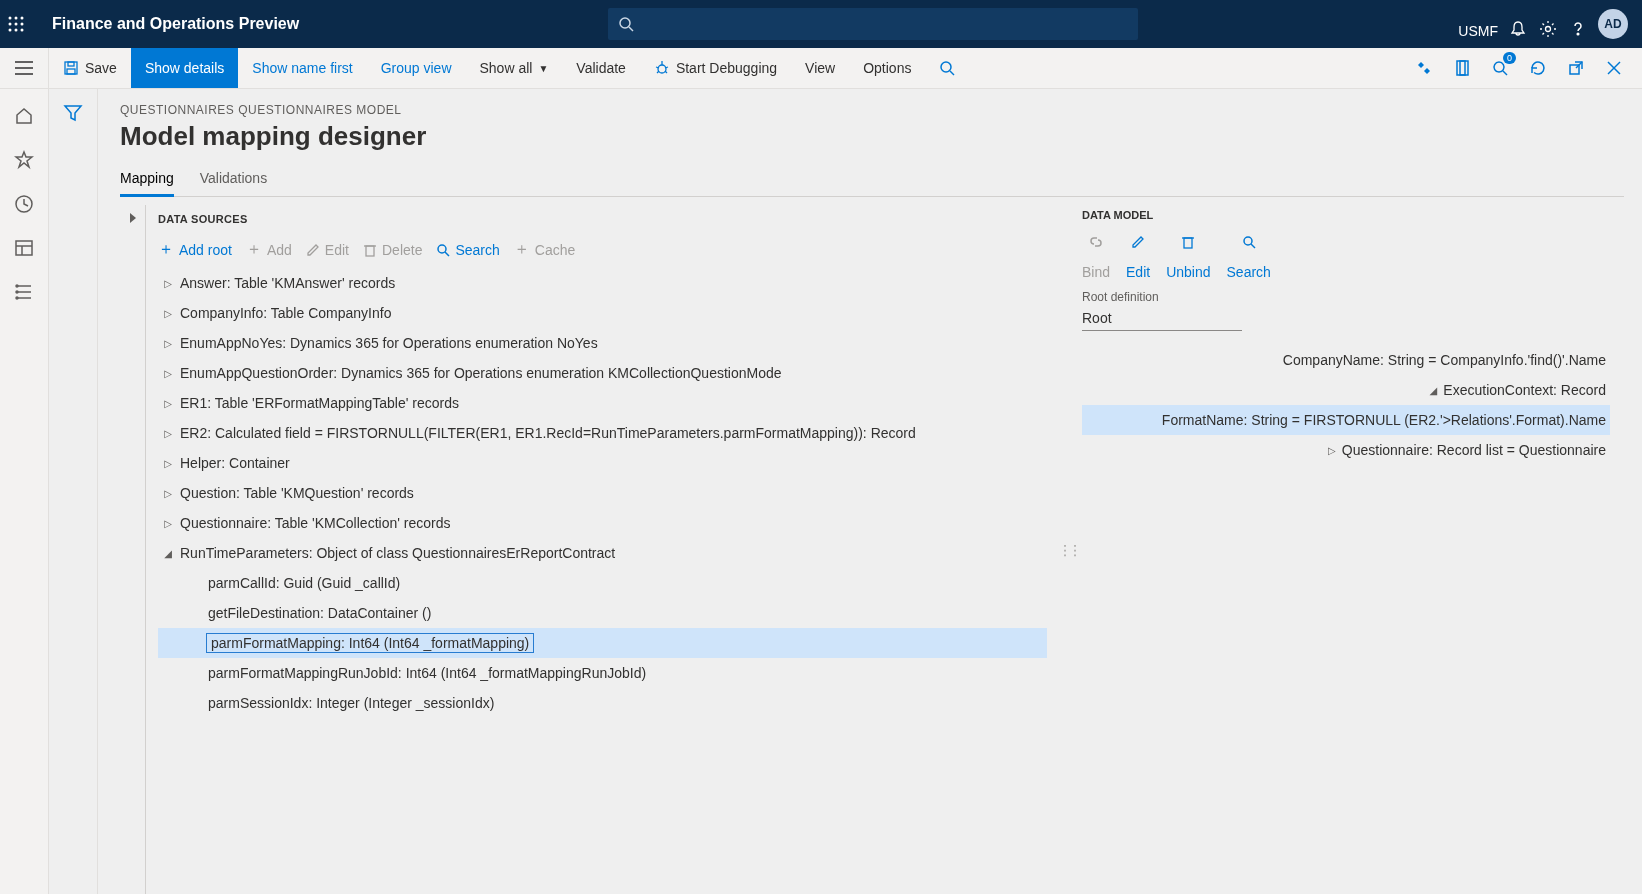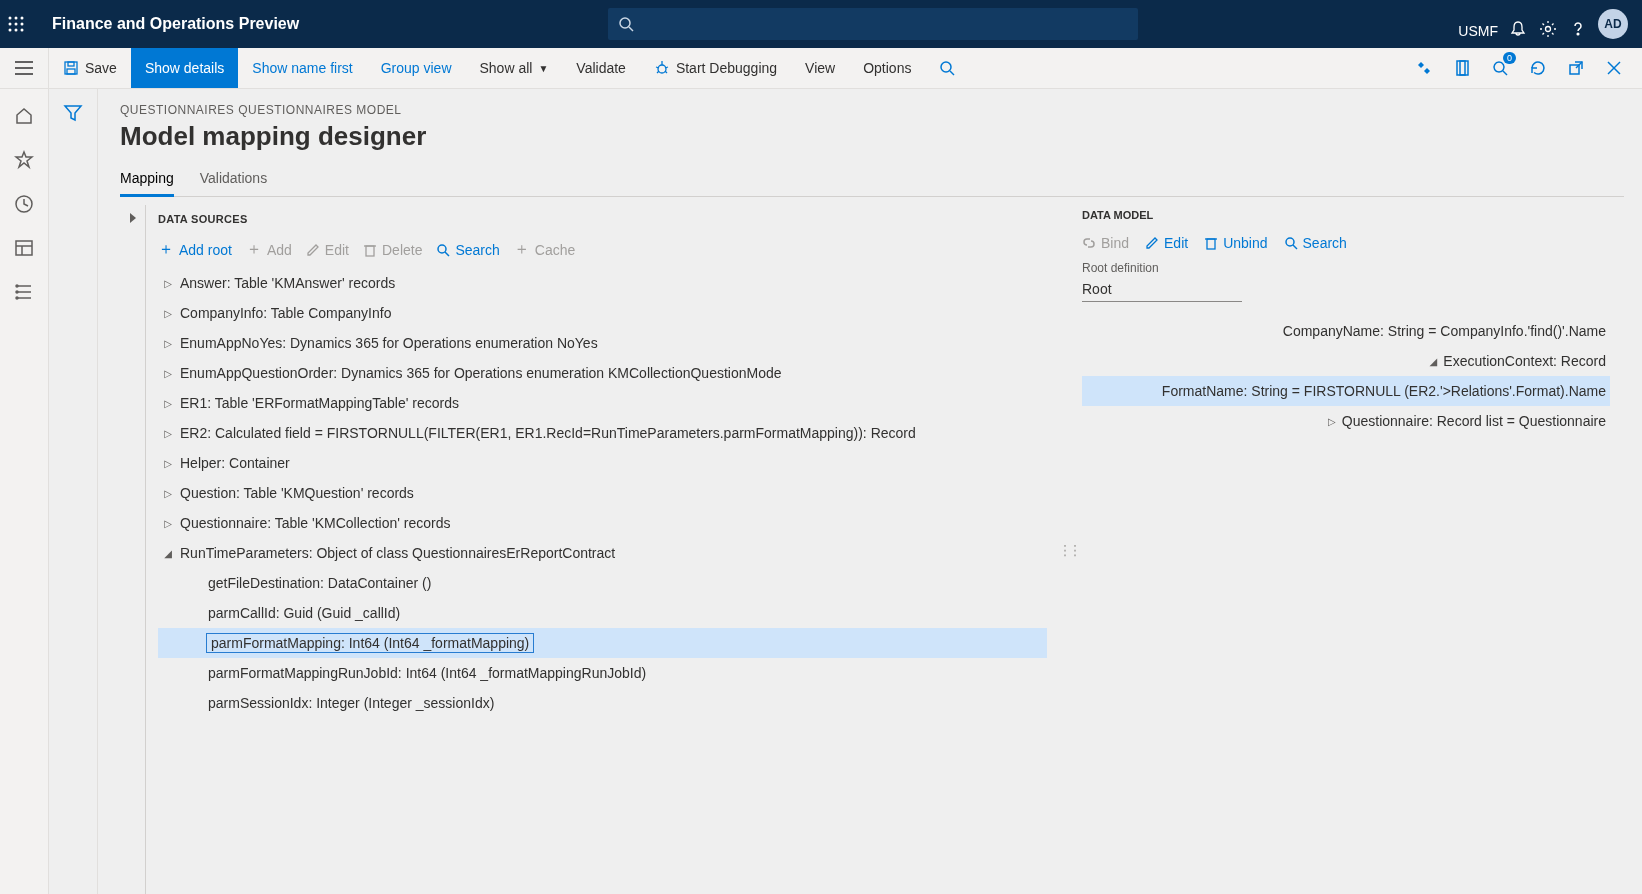--- a/index.html
+++ b/index.html
@@ -137,21 +137,21 @@
 .node.selected { background:#cfe4fa; }
 .node.selected .lbl { border:1px solid #277cd1; background:#cfe4fa; padding:1px 4px;}
 
 .tree::-webkit-scrollbar { height:12px; width:12px;}
 .tree::-webkit-scrollbar-thumb { background:#b3b0ad; }
 .tree::-webkit-scrollbar-track { background:#e1dfdd; }
 
 .right-pane { width: 560px; padding: 0 14px 0 18px; position:relative;}
 .dm-title { font-size:11px; font-weight:700; margin-top:4px;}
 .dm-toolbar { display:flex; gap:16px; margin:14px 0 10px 0; }
-.dm-tool { display:flex; align-items:center; gap:5px; color:#0078d4; cursor:pointer; font-size:14px;}
+.dm-tool { display:flex; align-items:center; gap:15px; color:#0078d4; cursor:pointer; font-size:14px;flex-direction:column;}
 .dm-tool.dim { color:#a19f9d;}
 .rootdef-lbl { font-size:12px; color:#605e5c; margin-top:4px;}
 .rootdef-val { font-size:14px; border-bottom:1px solid #8a8886; padding:4px 0; width:160px; margin-top:2px;}
 .dm-tree { margin-top:14px; }
 .dm-node { display:flex; align-items:center; min-height:30px; padding:0 4px;justify-content:flex-end;}
 .dm-node .twisty { width:20px; }
 .dm-indent1 { padding-left: 18px;}
 .dm-indent2 { padding-left: 38px;}
 .dm-node.selected { background:#cfe4fa;}
 .splitter {
@@ -449,25 +449,25 @@
               <div class="node indent1">
                   <span class="twisty">▷</span>
                   <span class="lbl">Questionnaire: Table 'KMCollection' records</span>
                 </div>
               <div class="node indent1">
                   <span class="twisty">◢</span>
                   <span class="lbl">RunTimeParameters: Object of class QuestionnairesErReportContract</span>
                 </div>
               <div class="node indent2">
                   <span class="twisty"></span>
-                  <span class="lbl">getFileDestination: DataContainer ()</span>
+                  <span class="lbl">parmCallId: Guid (Guid _callId)</span>
                 </div>
               <div class="node indent2">
                   <span class="twisty"></span>
-                  <span class="lbl">parmCallId: Guid (Guid _callId)</span>
+                  <span class="lbl">getFileDestination: DataContainer ()</span>
                 </div>
               <div class="node indent2 selected">
                   <span class="twisty"></span>
                   <span class="lbl">parmFormatMapping: Int64 (Int64 _formatMapping)</span>
                 </div>
               <div class="node indent2">
                   <span class="twisty"></span>
                   <span class="lbl">parmFormatMappingRunJobId: Int64 (Int64 _formatMappingRunJobId)</span>
                 </div>
               <div class="node indent2">

